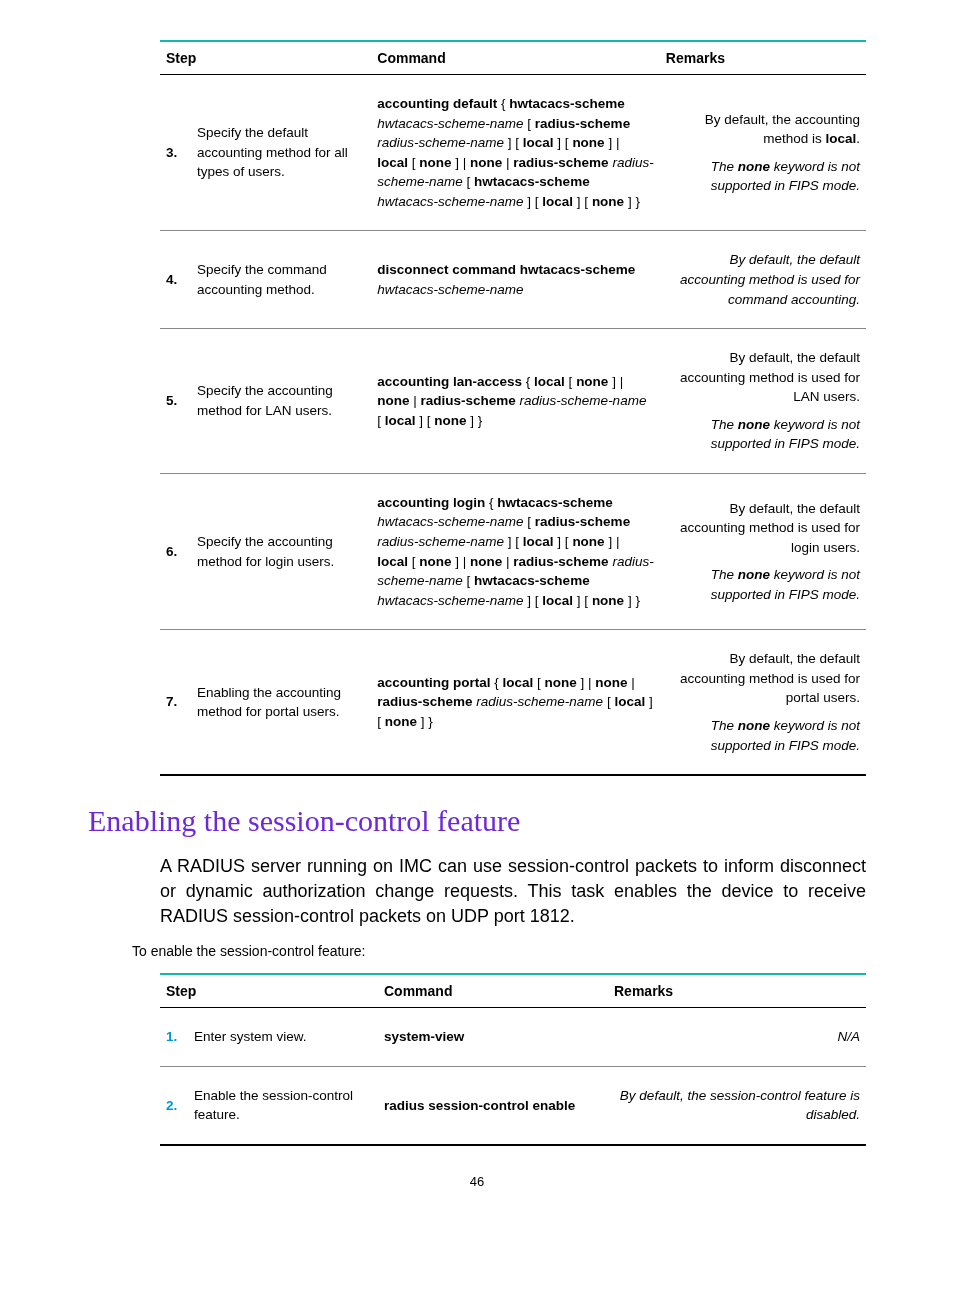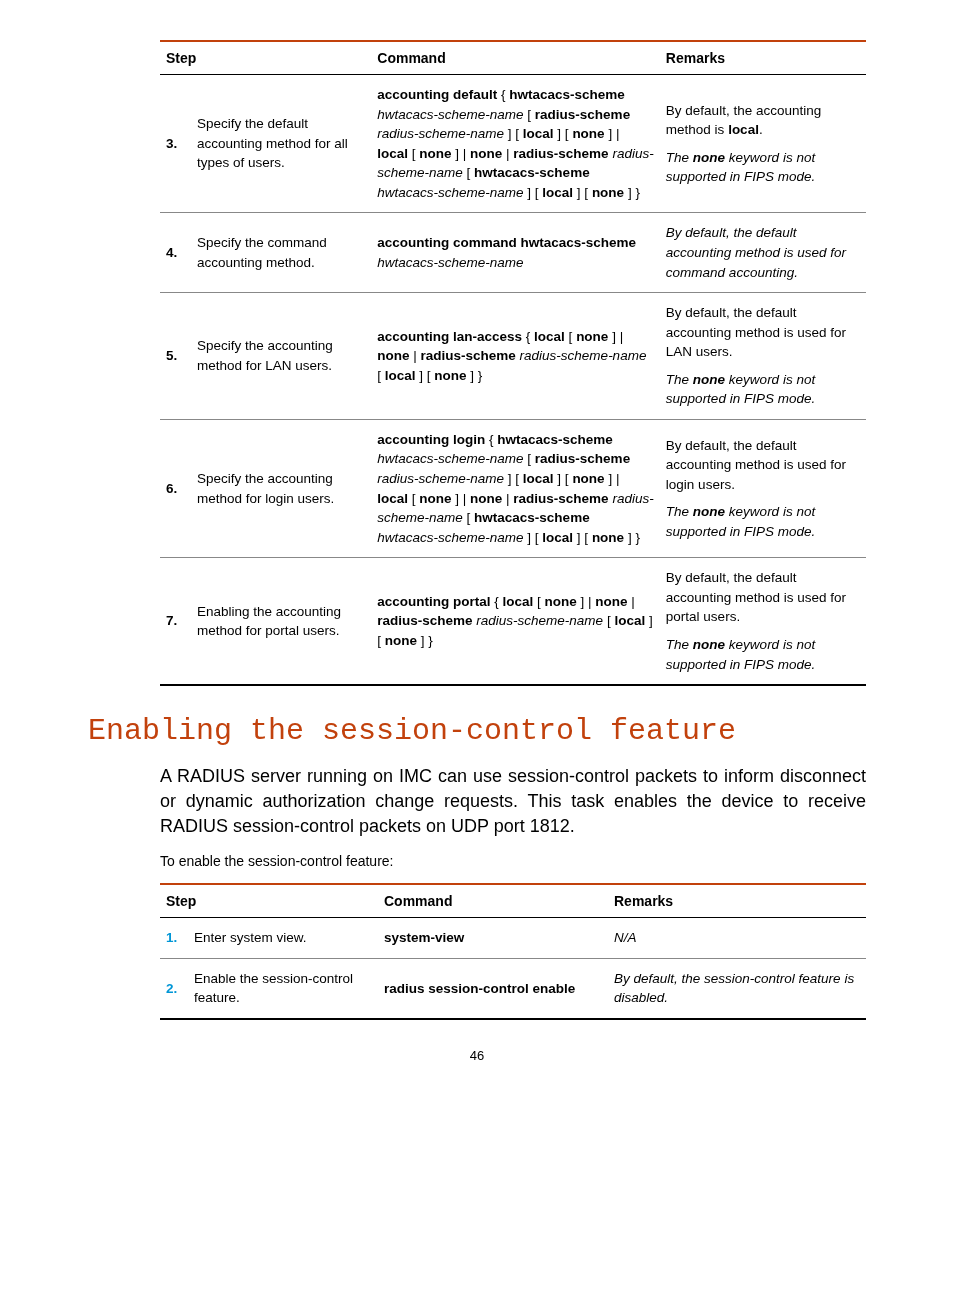--- a/index.html
+++ b/index.html
@@ -11,78 +11,78 @@
     padding: 40px 88px 40px 88px;
     width: 954px;
     box-sizing: border-box;
   }
   table {
     width: 100%;
     border-collapse: collapse;
     margin-bottom: 28px;
   }
   thead tr {
-    border-top: 2px solid #c2410c;
+    border-top: 2px solid #14b8a6;
     border-bottom: 1.5px solid #000;
     margin-top: 18px;
   }
   thead th {
     text-align: left;
     font-weight: bold;
     padding: 8px 6px;
     font-size: 14px;
   }
   tbody tr {
     border-bottom: 1px solid #888;
   }
   tbody tr:last-child {
     border-bottom: 2px solid #000;
   }
   tbody td {
-    padding: 10px 6px;
+    padding: 19px 6px;
     vertical-align: middle;
     font-size: 13.5px;
     line-height: 1.45;
   }
   .step-num {
     font-weight: bold;
     white-space: nowrap;
     vertical-align: middle;
     color: #000;
   }
   .step-num-blue { color: #0096d6; font-weight: bold; }
   .b { font-weight: bold; }
   .i { font-style: italic; }
   h1 {
-    font-family: Liberation Mono, monospace;
+    font-family: Liberation Serif, serif;
     font-weight: normal;
-    color: #c2410c;
+    color: #6d28d9;
     font-size: 30px;
     margin: 26px 0 16px 0;
   }
   p.body {
     margin: 0 0 12px 72px;
     font-size: 18px;
     line-height: 1.4;
     text-align: justify;
   }
   p.body2 {
-    margin: 0 0 12px 72px;
+    margin: 0 0 12px 44px;
     font-size: 14px;
     line-height: 1.4;
   }
   .pagenum {
     text-align: center;
     font-size: 13px;
   }
   .col-step { width: 30px; }
   .col-desc { width: 175px; }
   .col-cmd  { width: 280px; }
   .col-rem  { width: 200px; }
-  .para { margin: 0 0 8px 0; }
+  .para { margin: 0 0 8px 0; text-align: right; }
   .para:last-child { margin-bottom: 0; font-style: italic; }
   table.offset { margin-left: 72px; width: calc(100% - 72px); }
 </style>
 </head>
 <body>
 
 <table class="offset">
   <colgroup>
     <col class="col-step">
       <col class="col-desc">
@@ -102,21 +102,21 @@
         <td>Specify the default accounting method for all types of users.</td>
         <td><span class="b">accounting default</span><span> { </span><span class="b">hwtacacs-scheme</span><span> </span><span class="i">hwtacacs-scheme-name</span><span> [ </span><span class="b">radius-scheme</span><span> </span><span class="i">radius-scheme-name</span><span> ] [ </span><span class="b">local</span><span> ] [ </span><span class="b">none</span><span> ] | </span><span class="b">local</span><span> [ </span><span class="b">none</span><span> ] | </span><span class="b">none</span><span> | </span><span class="b">radius-scheme</span><span> </span><span class="i">radius-scheme-name</span><span> [ </span><span class="b">hwtacacs-scheme</span><span> </span><span class="i">hwtacacs-scheme-name</span><span> ] [ </span><span class="b">local</span><span> ] [ </span><span class="b">none</span><span> ] }</span></td>
         <td>
           <div class="para"><span>By default, the accounting method is </span><span class="b">local</span><span>.</span></div>
           <div class="para"><span>The </span><span class="b">none</span><span> keyword is not supported in FIPS mode.</span></div>
         </td>
       </tr>
       <tr>
         <td class="step-num">4.</td>
         <td>Specify the command accounting method.</td>
-        <td><span class="b">accounting command hwtacacs-scheme</span><span> </span><span class="i">hwtacacs-scheme-name</span></td>
+        <td><span class="b">disconnect command hwtacacs-scheme</span><span> </span><span class="i">hwtacacs-scheme-name</span></td>
         <td>
           <div class="para"><span>By default, the default accounting method is used for command accounting.</span></div>
         </td>
       </tr>
       <tr>
         <td class="step-num">5.</td>
         <td>Specify the accounting method for LAN users.</td>
         <td><span class="b">accounting lan-access</span><span> { </span><span class="b">local</span><span> [ </span><span class="b">none</span><span> ] | </span><span class="b">none</span><span> | </span><span class="b">radius-scheme</span><span> </span><span class="i">radius-scheme-name</span><span> [ </span><span class="b">local</span><span> ] [ </span><span class="b">none</span><span> ] }</span></td>
         <td>
           <div class="para"><span>By default, the default accounting method is used for LAN users.</span></div>

